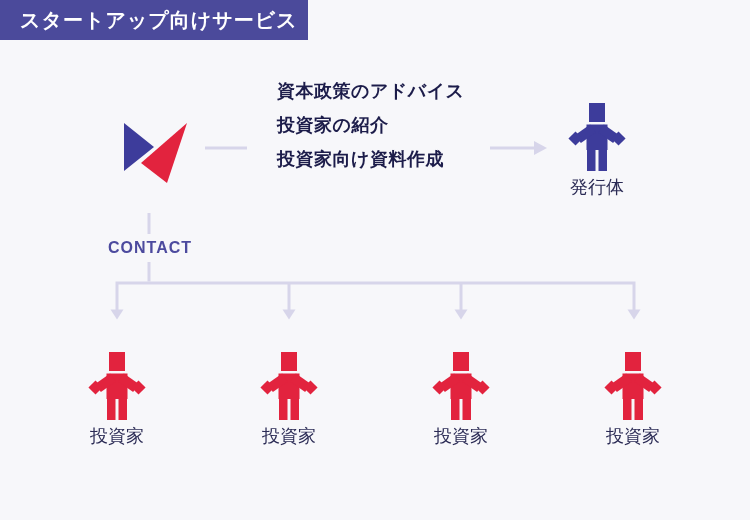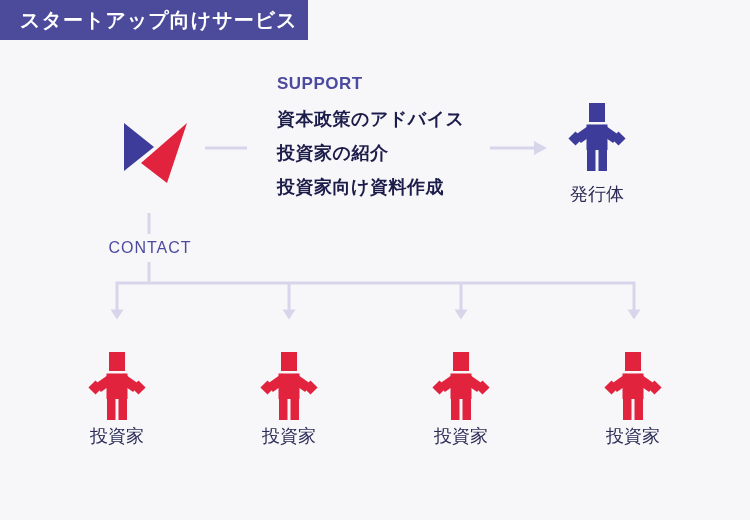--- a/index.html
+++ b/index.html
@@ -42,21 +42,21 @@
     letter-spacing:0.5px; margin-bottom:8px;
   }
   .support-item {
     color:var(--text-dark,#1c1c4a); font-size:18px; font-weight:700;
     line-height:34px; letter-spacing:0.5px; white-space:nowrap;
   }
 
   
   .contact-label {
     left:106px; top:239px; width:88px; text-align:center;
-    color:var(--accent-indigo,#4c4a9e); font-size:16px; font-weight:normal;
+    color:var(--accent-indigo,#4c4a9e); font-size:16px; font-weight:bold;
     letter-spacing:1px;
   }
 
   
   .person-group { width:58px; display:flex; flex-direction:column; align-items:center; }
   .person-icon { width:58px; height:68px; display:block; }
   .person-blue { color:var(--logo-blue,#3d3c9b); }
   .person-red  { color:var(--logo-red,#e2233e); }
   .person-label {
     margin-top:4px; font-size:18px; color:var(--label-navy,#2b2b55);
@@ -101,29 +101,28 @@
   <path d="M117 311 V283 H634 V311"></path>
   <path d="M289 283 V311"></path>
   <path d="M461 283 V311"></path>
   <polygon points="110.5,309.5 123.5,309.5 117,319.5"></polygon>
   <polygon points="282.5,309.5 295.5,309.5 289,319.5"></polygon>
   <polygon points="454.5,309.5 467.5,309.5 461,319.5"></polygon>
   <polygon points="627.5,309.5 640.5,309.5 634,319.5"></polygon>
 </svg>
 
 <div class="abs support">
-  <div class="support-label">SUPPORT</div>
   <div class="support-item">資本政策のアドバイス</div>
   <div class="support-item">投資家の紹介</div>
   <div class="support-item">投資家向け資料作成</div>
 </div>
 
 <div class="abs contact-label">CONTACT</div>
 
-<div class="abs person-group" style="left:568px; top:103px;gap:7px;">
+<div class="abs person-group" style="left:568px; top:103px;">
   <svg class="person-icon person-blue" viewBox="0 0 58 68">
     <use href="#person-shape"></use>
   </svg>
   <div class="person-label">発行体</div>
 </div>
 
 <div class="abs person-group" style="left:88px; top:352px;">
   <svg class="person-icon person-red" viewBox="0 0 58 68">
     <use href="#person-shape"></use>
   </svg>

